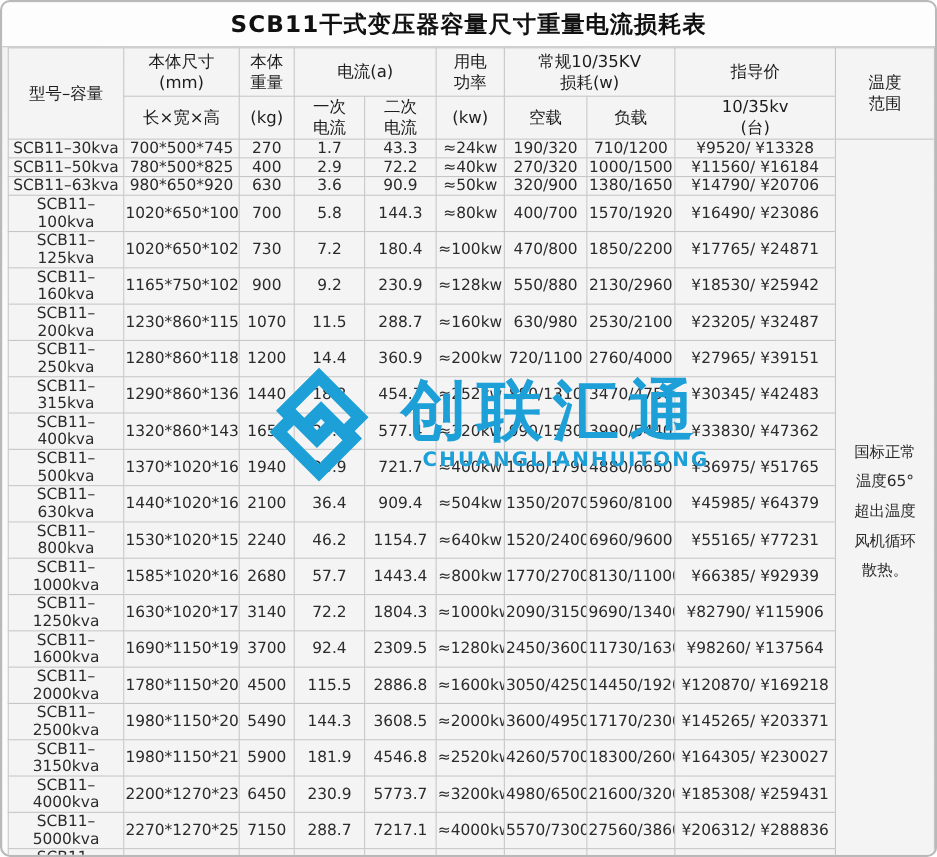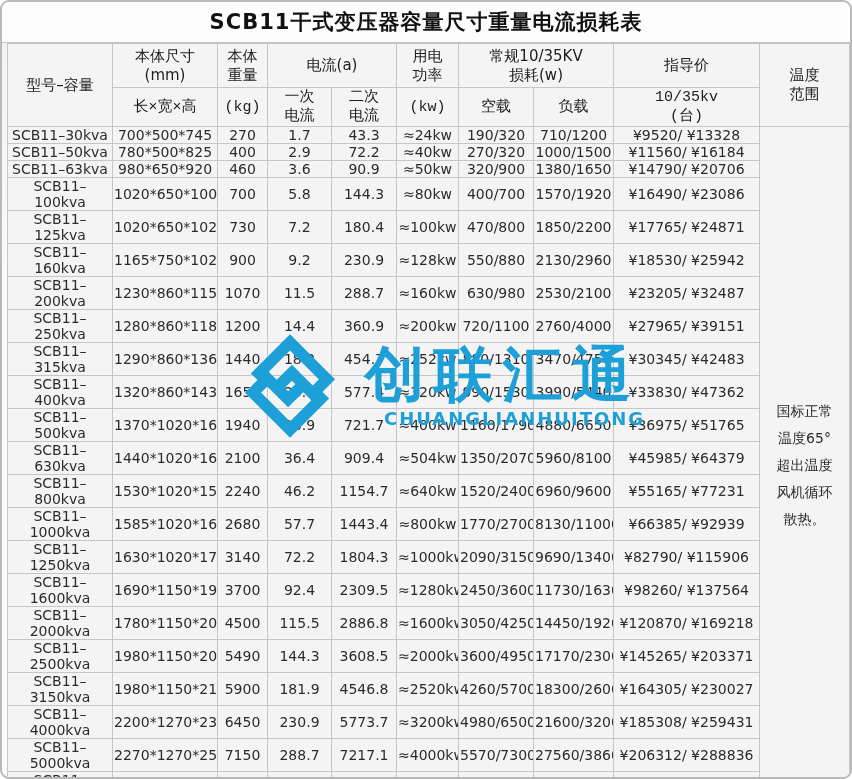--- a/index.html
+++ b/index.html
@@ -35,21 +35,21 @@
     border: 1px solid #c6c6c6;
     background: #f4f4f4;
     text-align: center; vertical-align: middle;
     color: #2b2b2b;
     font-size: 14px; font-weight: normal;
     white-space: pre-line; overflow: hidden;
     padding: 0 1px;
   }
   table.spec thead th { font-size: 15px; line-height: 19px; color: #1d1d1d; }
   tr.hrow1 { height: 44px; }
-  tr.hrow2 { height: 39px; font-family: Liberation Mono, monospace; }
+  tr.hrow2 { height: 39px; }
   td.model { color: #e23333; font-size: 14.5px; }
   td.temp-cell { font-size: 14.5px; line-height: 27px; color: #222; white-space: normal; }
   
   .watermark {
     position: absolute; left: 231px; top: 327px;
     display: flex; align-items: center; gap: 4px;
     pointer-events: none; z-index: 5;
   }
   .wm-text-block { display: flex; flex-direction: column; align-items: center; }
   .wm-cn {
@@ -131,21 +131,21 @@
             <td>2.9</td>
             <td>72.2</td>
             <td>≈40kw</td>
             <td>270/320</td>
             <td>1000/1500</td>
             <td>¥11560/ ¥16184</td>
           </tr>
           <tr>
             <td class="model">SCB11–63kva</td>
             <td>980*650*920</td>
-            <td>460</td>
+            <td>630</td>
             <td>3.6</td>
             <td>90.9</td>
             <td>≈50kw</td>
             <td>320/900</td>
             <td>1380/1650</td>
             <td>¥14790/ ¥20706</td>
           </tr>
           <tr>
             <td class="model">SCB11–100kva</td>
             <td>1020*650*1000</td>

